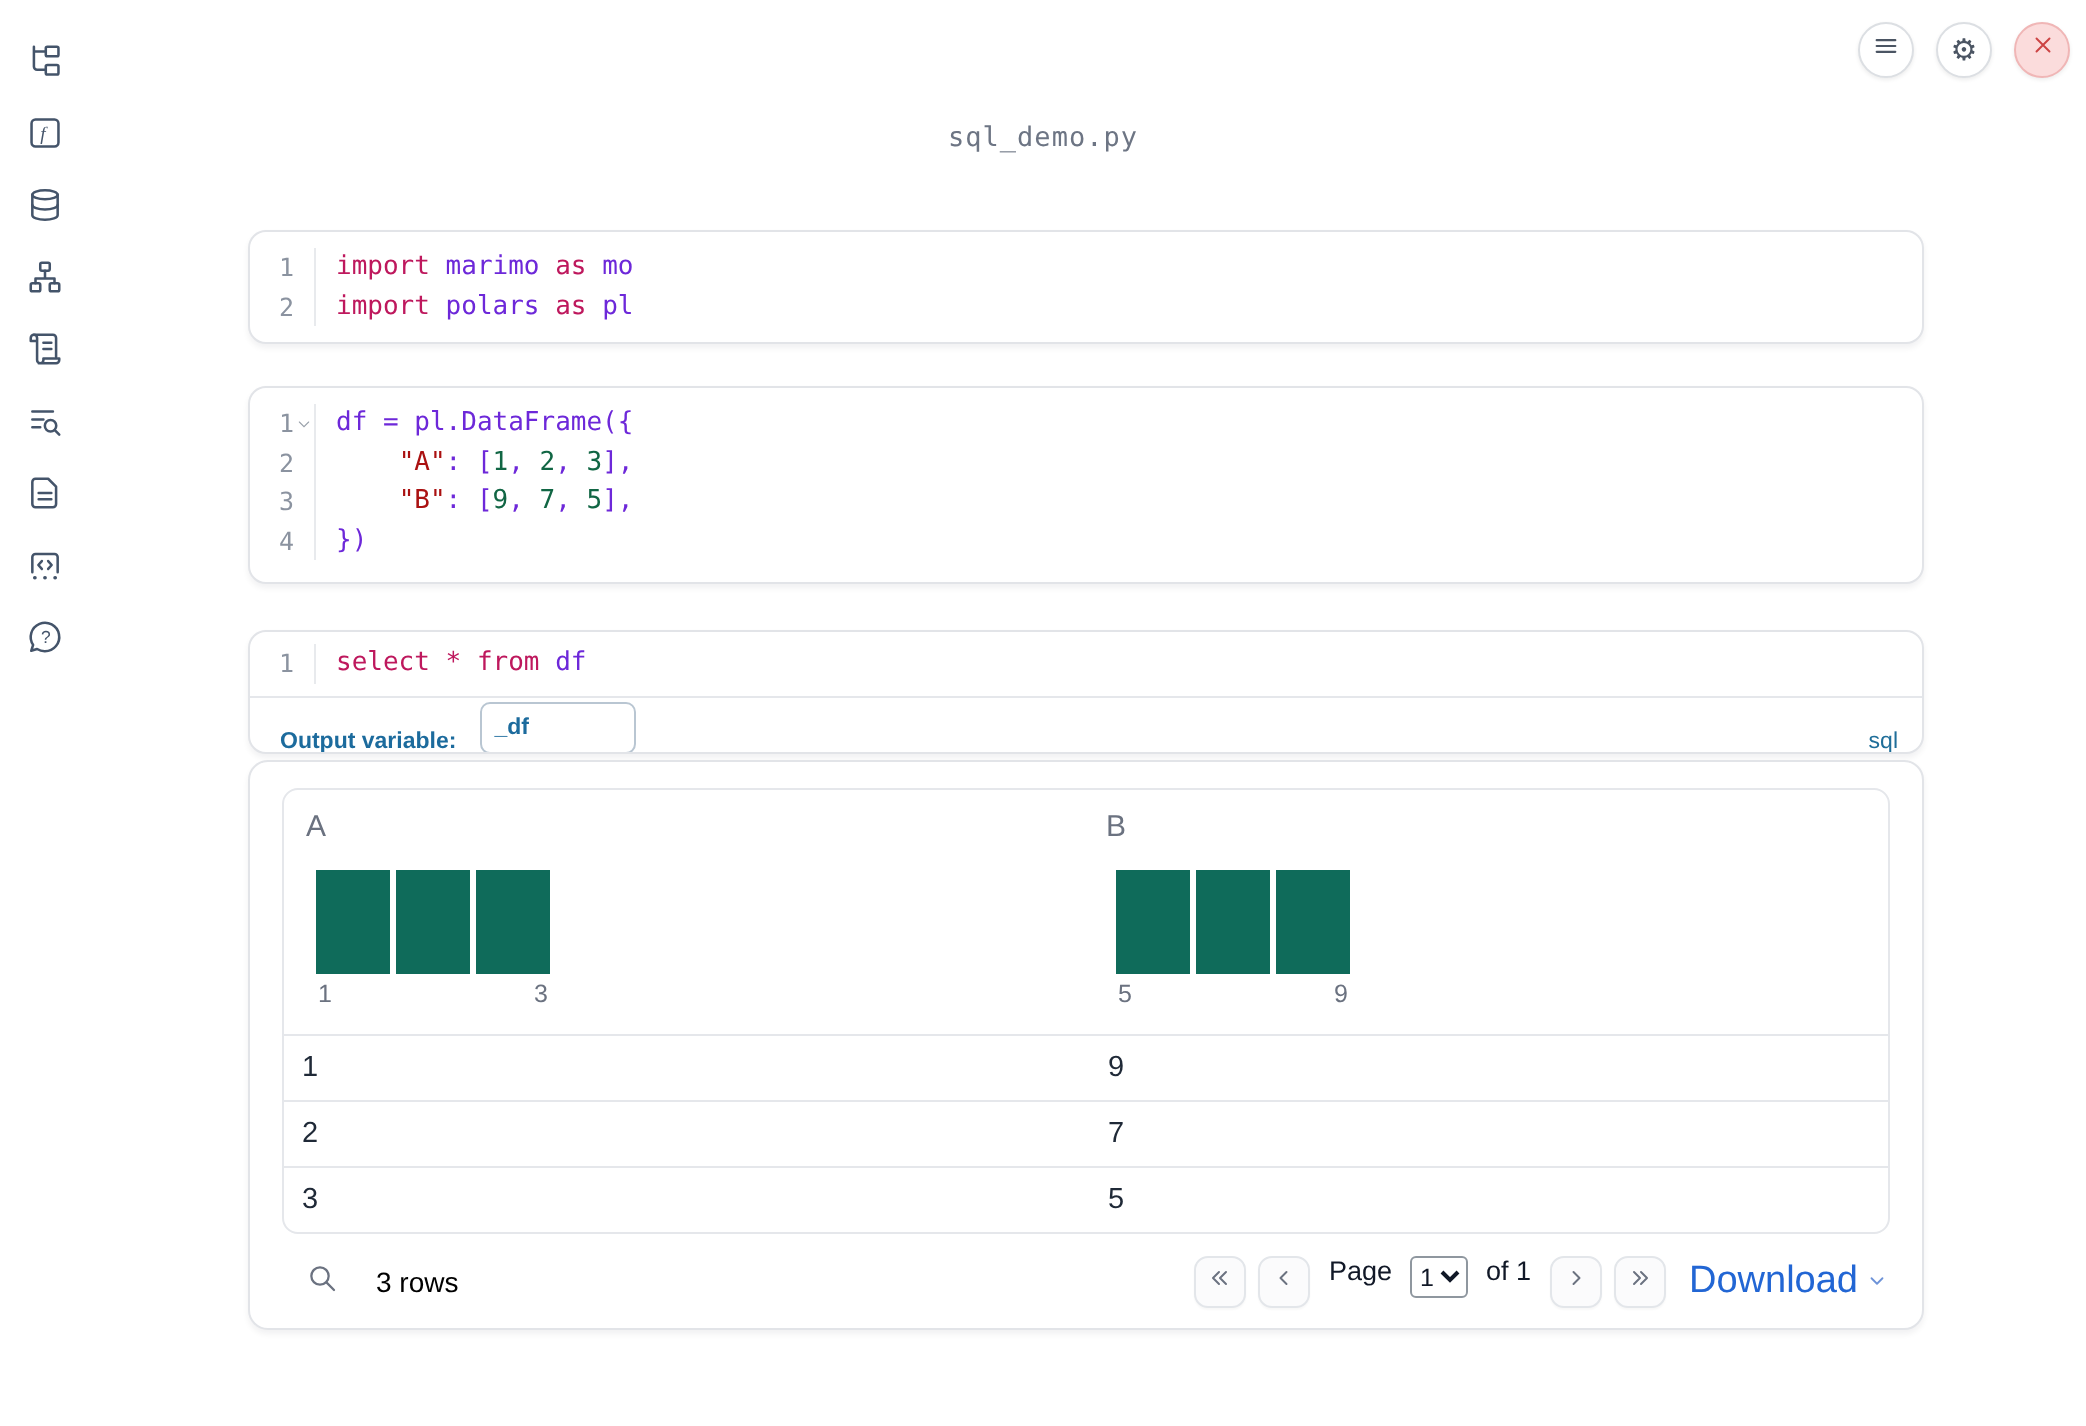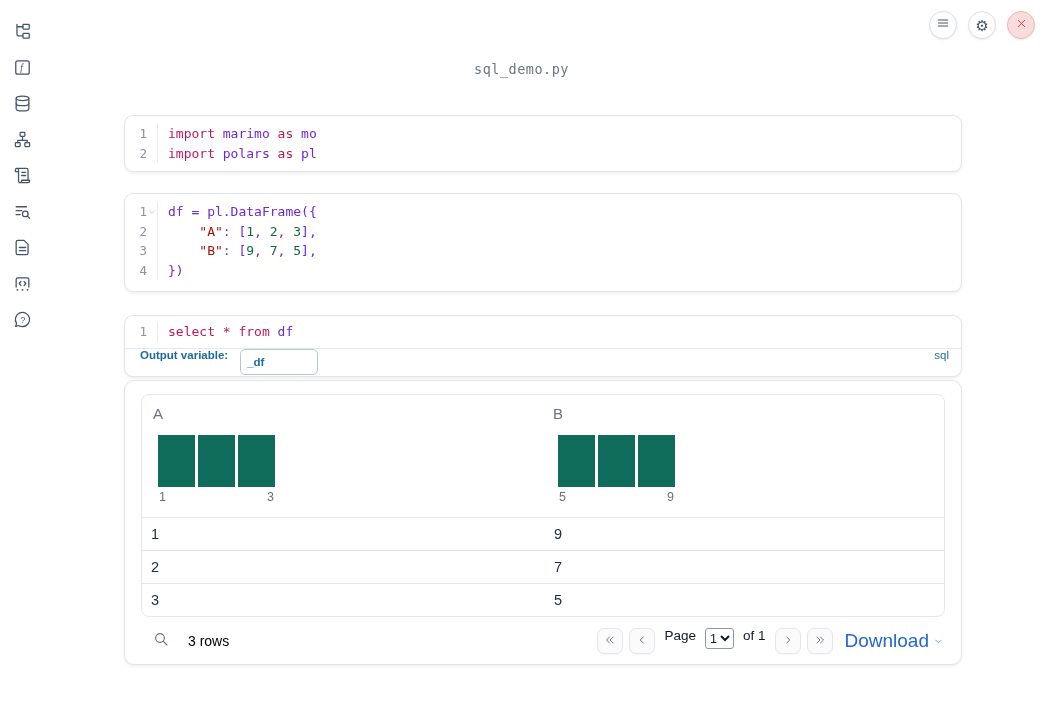--- a/index.html
+++ b/index.html
@@ -43,21 +43,21 @@
   .foldzone { width:10px; flex:none; display:flex; align-items:center; justify-content:center; }
   .foldzone svg { stroke:#9aa1ab; fill:none; stroke-width:1.6; stroke-linecap:round; }
   .code-text { padding-left:10px; color:#000; }
   .tok-kw { color:#be185d; }
   .tok-str { color:#aa1111; }
   .tok-num { color:#116644; }
   .tok-pl { color:#6d28d9;text-align:right; }
 
   
   .sql-footer { border-top:1px solid #e5e7eb; height:29px; display:flex;
-    align-items:flex-start; padding:0 12px 0 15px; }
+    align-items:flex-end; padding:0 12px 0 15px; }
   .outvar-label { font-size:11.5px; font-weight:bold; color:#1c6b9d; }
   .outvar-input { margin-left:12px; width:78px; height:18px; border:1px solid #b9c6d2;
     border-radius:5px; padding:12px 6px; font-size:11.5px; font-weight:bold; color:#1c6b9d;
     font-family:"Liberation Sans", sans-serif; outline:none; }
   .lang-label { margin-left:auto; font-size:11.5px; font-weight:normal; color:#1f6e99; }
 
   
   .output-box { position:absolute; left:124px; top:380px; width:838px; height:285px;
     background:#fff; border:1px solid #e2e4e8; border-radius:10px;
     box-shadow:0 2px 3px rgba(16,24,40,.06); padding:13px 16px 0 16px; }

